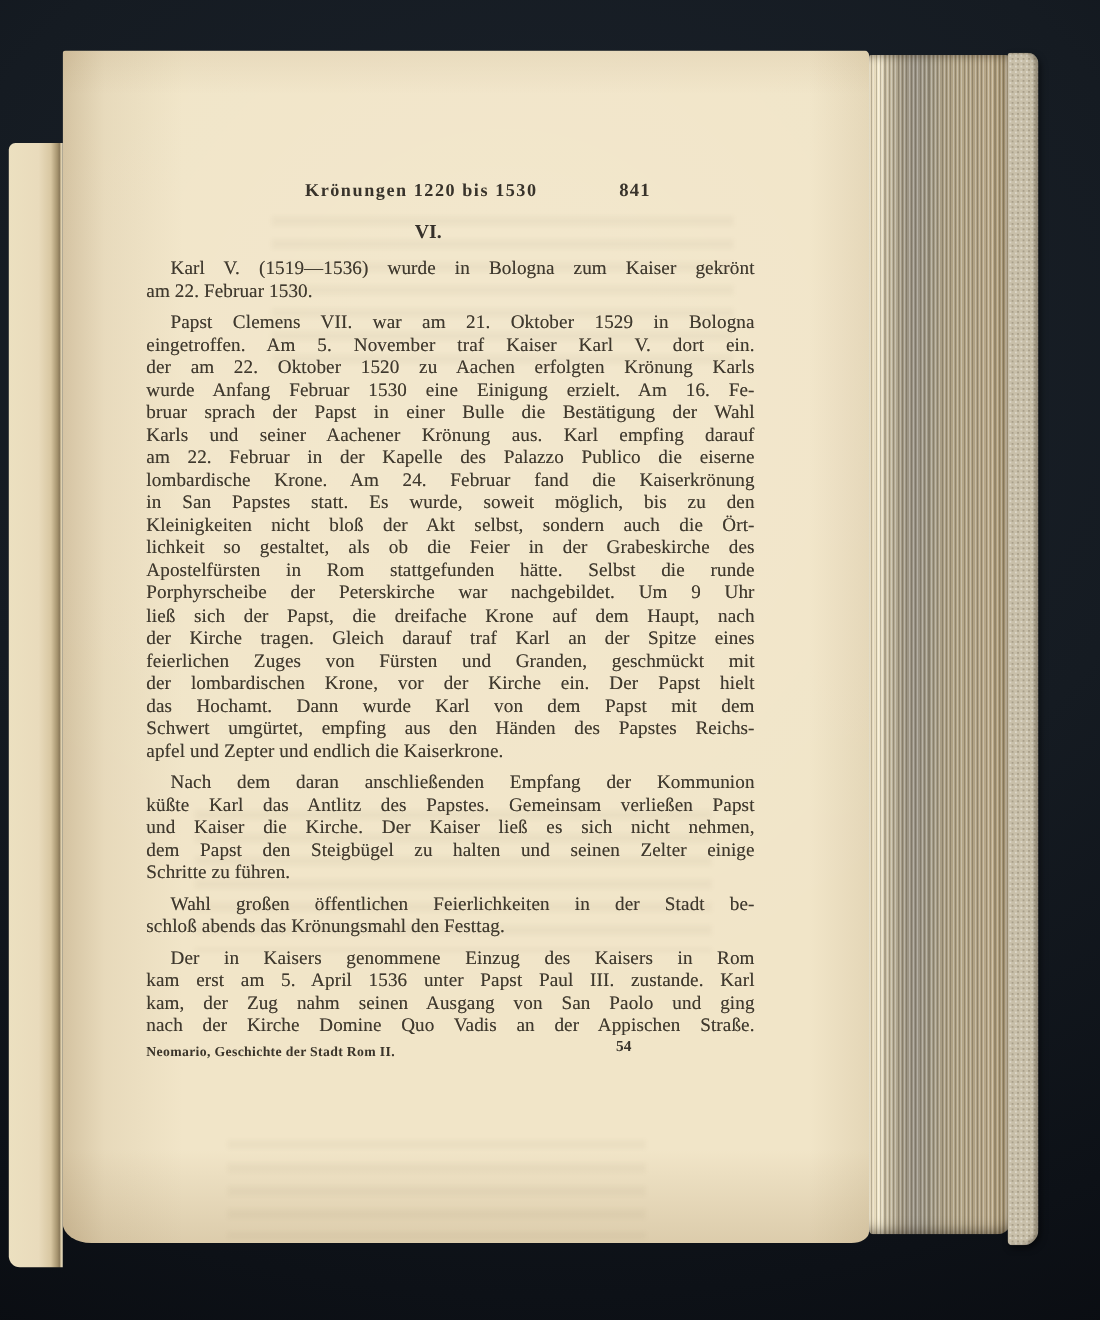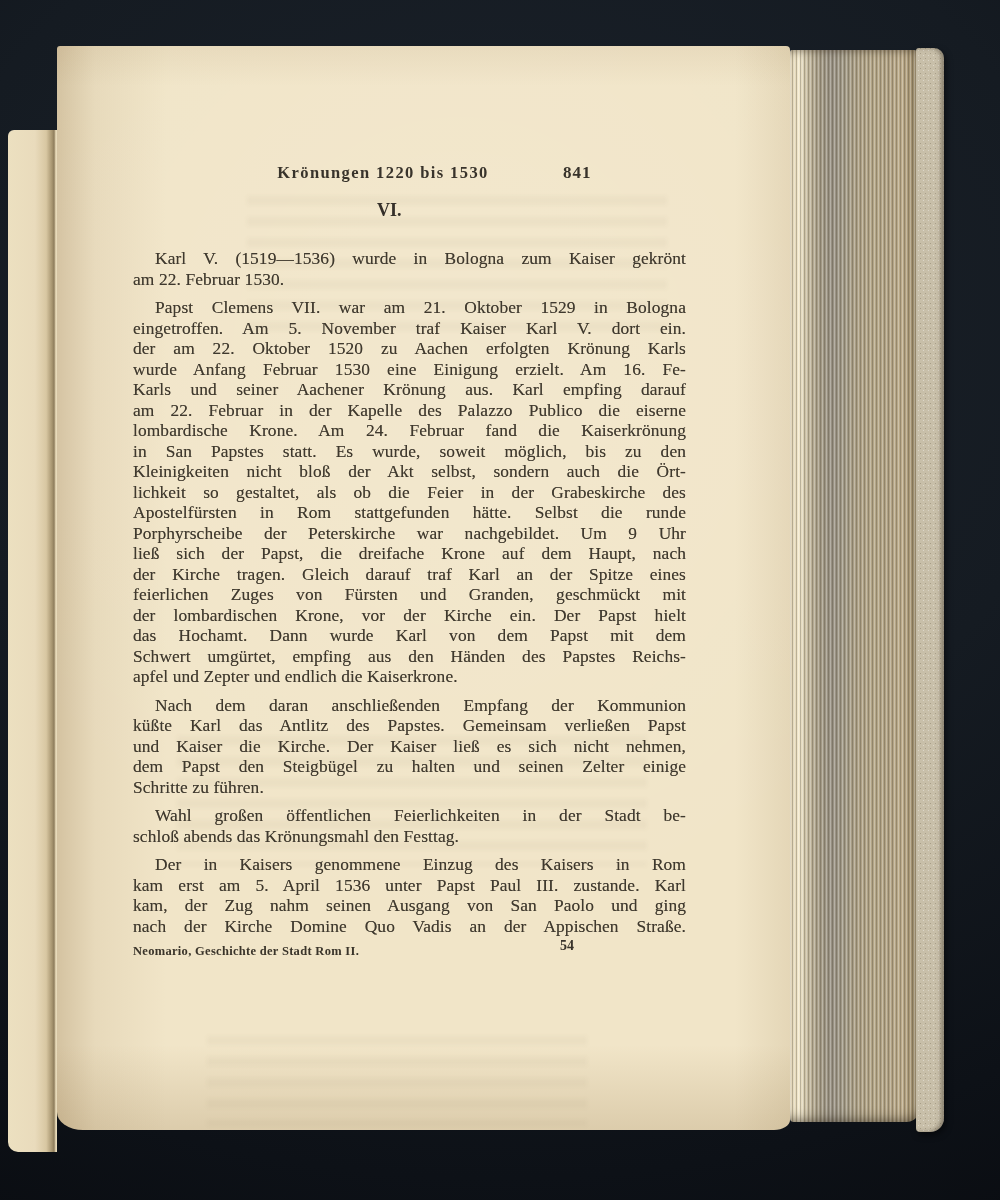--- a/index.html
+++ b/index.html
@@ -68,21 +68,21 @@
   .running-head{position:relative;margin-top:117px;height:20px;}
   .rh-title{
     position:absolute;left:250px;transform:translateX(-50%);white-space:nowrap;
     font-size:16.5px;font-weight:700;letter-spacing:1.4px;color:#38332b;
   }
   .rh-num{position:absolute;left:430px;font-size:17px;font-weight:600;letter-spacing:1px;color:#38332b;text-align:center;}
 
   .section-heading{margin-top:17px;height:21px;font-size:18px;font-weight:700;margin-left:244px;color:#35302a;}
 
   .para{margin-top:8px;}
-  .para.first{margin-top:27px;}
+  .para.first{margin-top:12px;}
   .line{
     font-size:17.4px;line-height:20.5px;letter-spacing:.1px;
     text-align:justify;text-align-last:justify;
     text-shadow:0 0 .4px rgba(63,57,46,.55);
   }
   .line.indent{text-indent:22px;}
   .line.last{text-align-last:left;}
 
   .page-footer{position:relative;margin-top:5px;height:18px;}
   .imprint{font-size:12.5px;font-weight:700;letter-spacing:.3px;color:#3a342a;}
@@ -114,20 +114,21 @@
         <div class="para first">
           <div class="line indent">Karl V. (1519—1536) wurde in Bologna zum Kaiser gekrönt</div>
           <div class="line last">am 22. Februar 1530.</div>
         </div>
 
         <div class="para">
           <div class="line indent">Papst Clemens VII. war am 21. Oktober 1529 in Bologna</div>
           <div class="line">eingetroffen. Am 5. November traf Kaiser Karl V. dort ein.</div>
           <div class="line">der am 22. Oktober 1520 zu Aachen erfolgten Krönung Karls</div>
           <div class="line">wurde Anfang Februar 1530 eine Einigung erzielt. Am 16. Fe-</div>
+          <div class="line">bruar sprach der Papst in einer Bulle die Bestätigung der Wahl</div>
           <div class="line">Karls und seiner Aachener Krönung aus. Karl empfing darauf</div>
           <div class="line">am 22. Februar in der Kapelle des Palazzo Publico die eiserne</div>
           <div class="line">lombardische Krone. Am 24. Februar fand die Kaiserkrönung</div>
           <div class="line">in San Papstes statt. Es wurde, soweit möglich, bis zu den</div>
           <div class="line">Kleinigkeiten nicht bloß der Akt selbst, sondern auch die Ört-</div>
           <div class="line">lichkeit so gestaltet, als ob die Feier in der Grabeskirche des</div>
           <div class="line">Apostelfürsten in Rom stattgefunden hätte. Selbst die runde</div>
           <div class="line">Porphyrscheibe der Peterskirche war nachgebildet. Um 9 Uhr</div>
           <div class="line">ließ sich der Papst, die dreifache Krone auf dem Haupt, nach</div>
           <div class="line">der Kirche tragen. Gleich darauf traf Karl an der Spitze eines</div>

